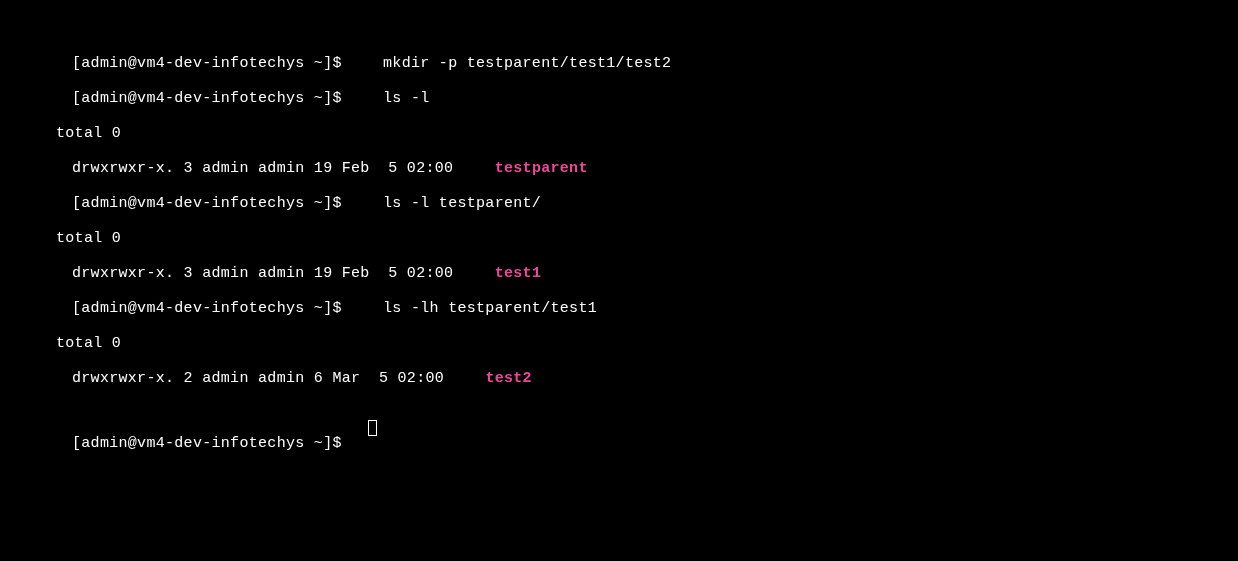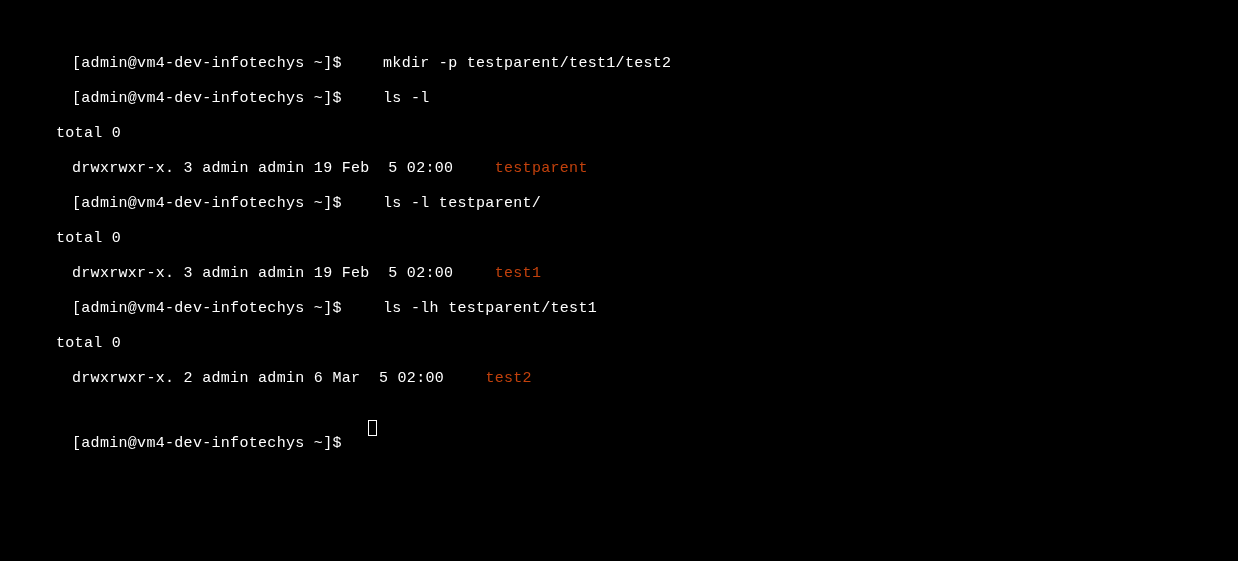--- a/index.html
+++ b/index.html
@@ -16,21 +16,22 @@
       padding: 6px 8px;
       width: 1238px;
       height: 561px;
       overflow: hidden;
       letter-spacing: 0.3px;
     }
     .line {
       white-space: pre;
     }
     .dir {
-      color: #c2410c;
+      color: #ec4899;
+      font-weight: bold;
     }
     .cursor {
       display: inline-block;
       width: 9px;
       height: 16px;
       border: 1px solid #ffffff;
       vertical-align: text-bottom;
       margin-left: 1px;
     }
   </style>

